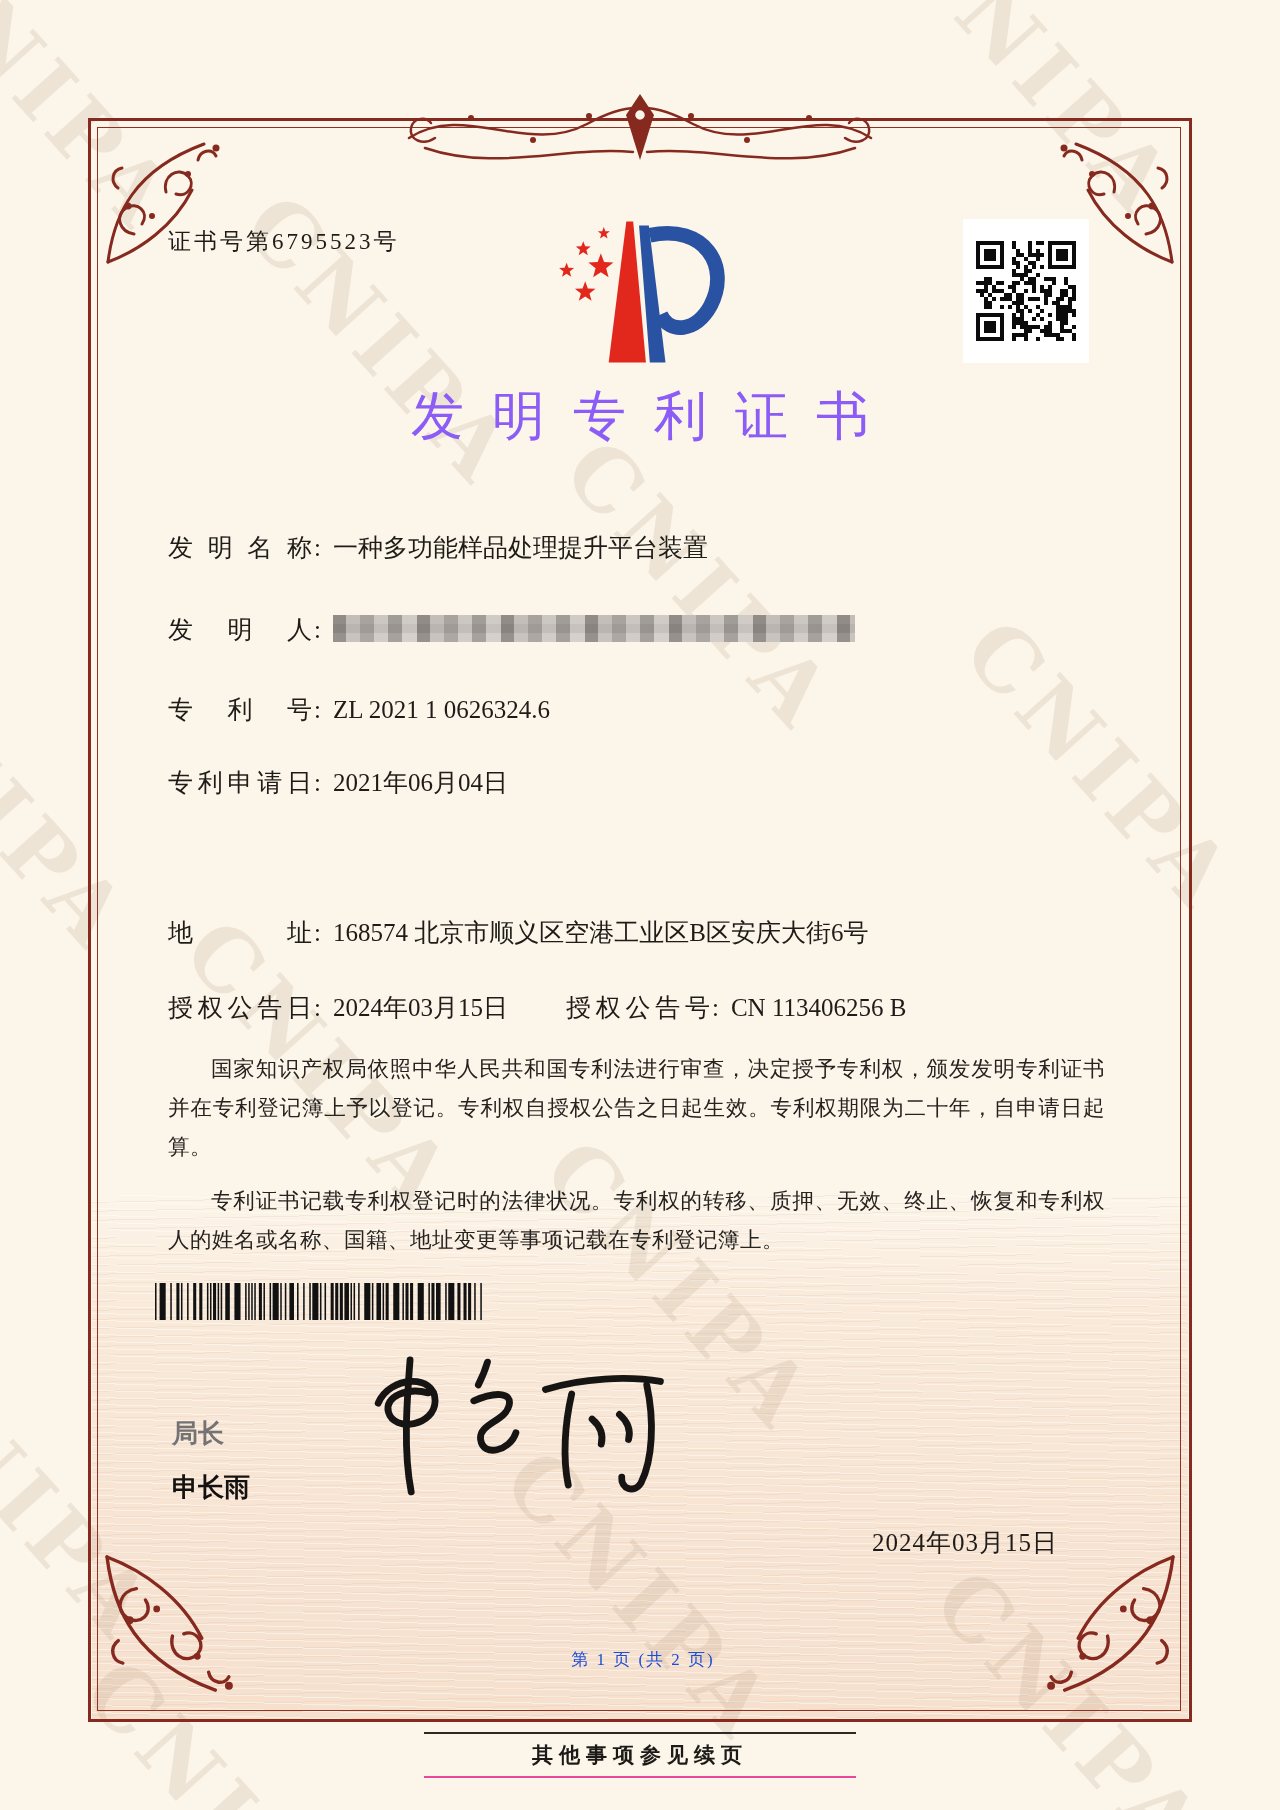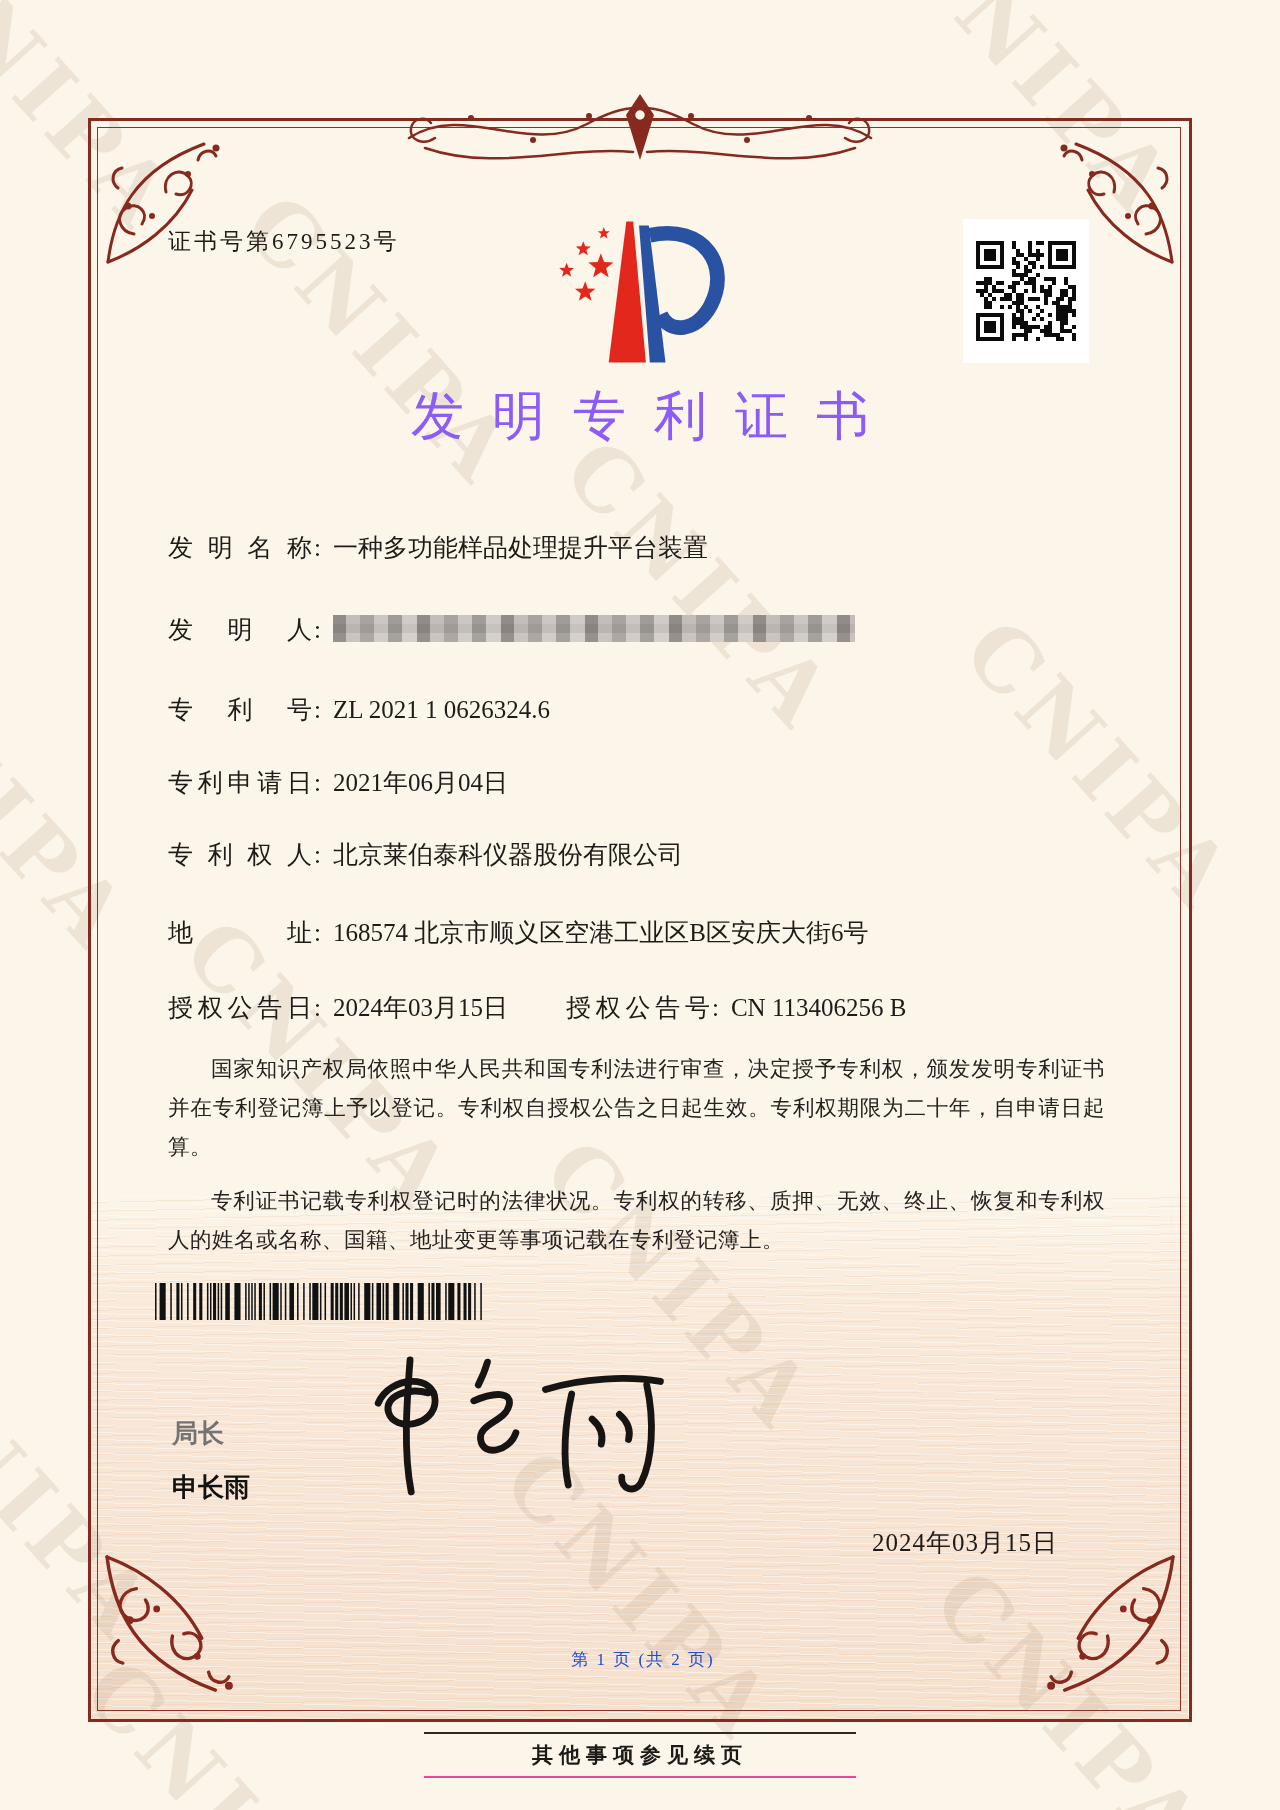--- a/index.html
+++ b/index.html
@@ -391,23 +391,20 @@
   </div>
   <div class="row" style="top:613px">
     <span class="flabel">发明人</span><span class="colon">:</span><span class="redacted"></span>
   </div>
   <div class="row" style="top:693px">
     <span class="flabel">专利号</span><span class="colon">:</span><span class="fvalue">ZL 2021 1 0626324.6</span>
   </div>
   <div class="row" style="top:766px">
     <span class="flabel">专利申请日</span><span class="colon">:</span><span class="fvalue">2021年06月04日</span>
   </div>
-  <div class="row" style="top:838px">
-    <span class="flabel">专利权人</span><span class="colon">:</span><span class="fvalue">北京莱伯泰科仪器股份有限公司</span>
-  </div>
   <div class="row" style="top:916px">
     <span class="flabel">地址</span><span class="colon">:</span><span class="fvalue">168574 北京市顺义区空港工业区B区安庆大街6号</span>
   </div>
   <div class="row" style="top:991px">
     <span class="flabel">授权公告日</span><span class="colon">:</span><span class="fvalue">2024年03月15日</span><span class="flabel pair2">授权公告号</span><span class="colon">:</span><span class="fvalue">CN 113406256 B</span>
   </div>
 
   <div class="paras">
     <p>国家知识产权局依照中华人民共和国专利法进行审查，决定授予专利权，颁发发明专利证书并在专利登记簿上予以登记。专利权自授权公告之日起生效。专利权期限为二十年，自申请日起算。</p>
     <p>专利证书记载专利权登记时的法律状况。专利权的转移、质押、无效、终止、恢复和专利权人的姓名或名称、国籍、地址变更等事项记载在专利登记簿上。</p>

